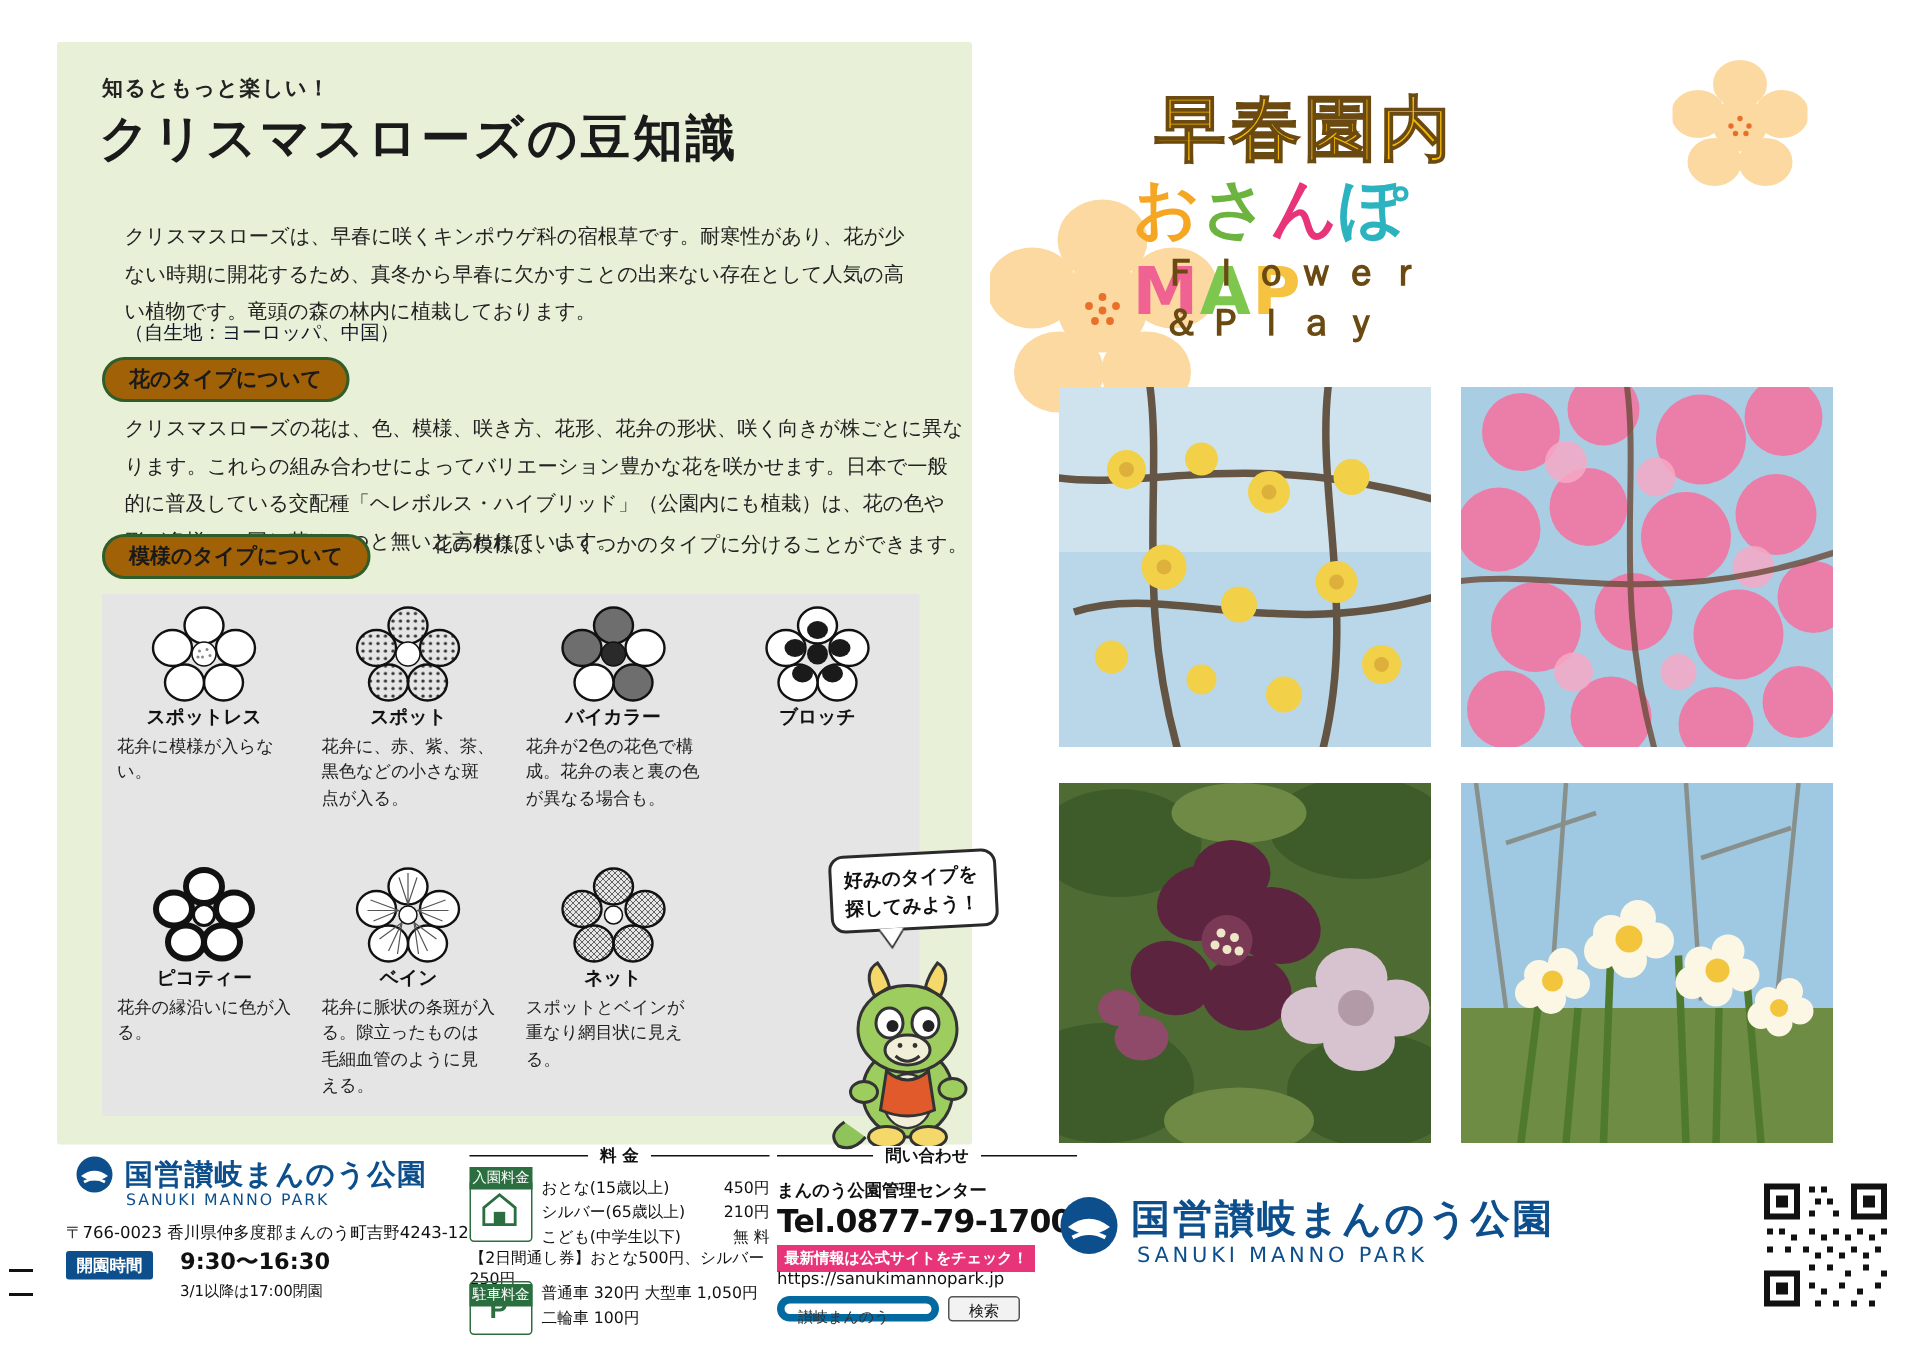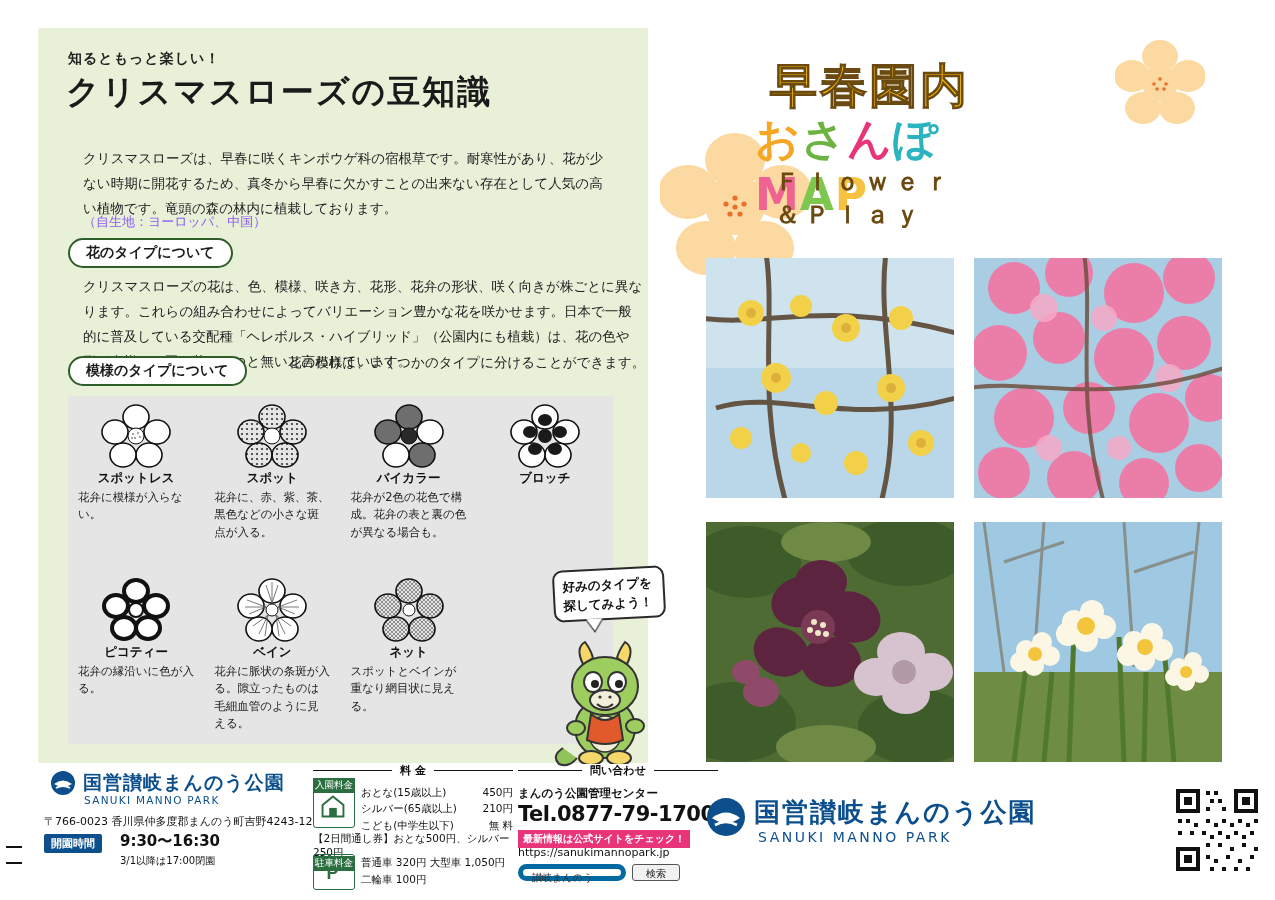--- a/index.html
+++ b/index.html
@@ -25,25 +25,25 @@
   .lp-title{
     position:absolute;left:28px;top:42px;
     font-size:33px;font-weight:bold;color:#1a1a1a;letter-spacing:2px;
   }
   .lp-body{
     position:absolute;left:45px;top:118px;width:530px;
     font-size:13.5px;line-height:1.85;color:#222;
   }
   .lp-origin{
     position:absolute;left:45px;top:185px;
-    font-size:13px;color:#8b5cf6;
+    font-size:13px;color:#0f172a;
   }
   .sec-label{
     position:absolute;left:30px;
-    background:#ffffff;border:2px solid #2f5e2a;border-radius:16px;
+    background:#a16207;border:2px solid #2f5e2a;border-radius:16px;
     padding:4px 16px;font-size:14px;font-weight:bold;color:#1a1a1a;
   }
   #sec1{top:210px;}
   #sec2{top:328px;}
   .sec2-note{
     position:absolute;left:250px;top:326px;
     font-size:13.5px;color:#222;
   }
   .lp-body2{
     position:absolute;left:45px;top:246px;width:560px;

